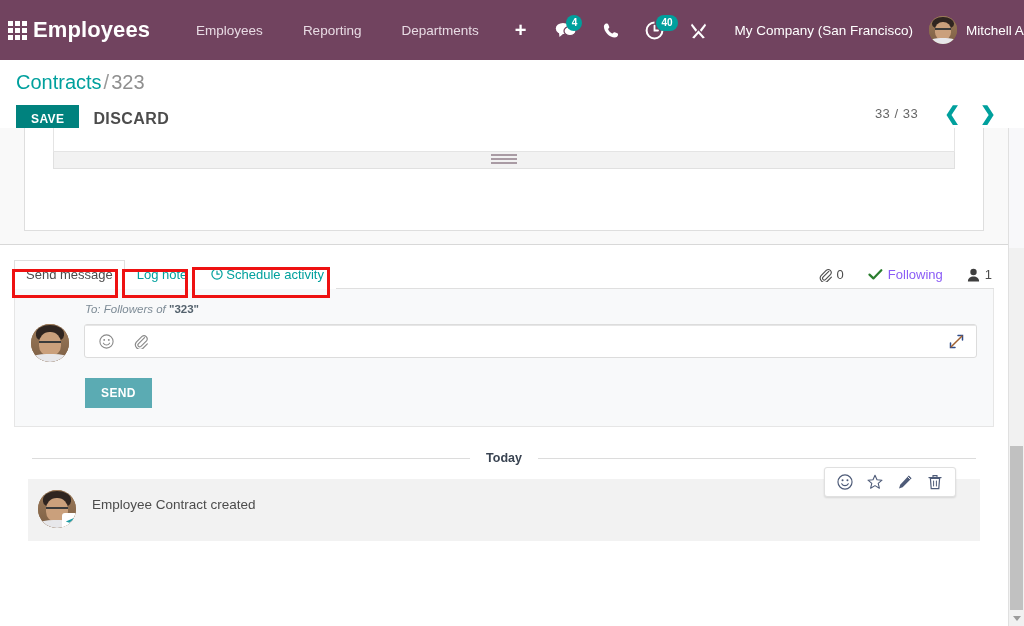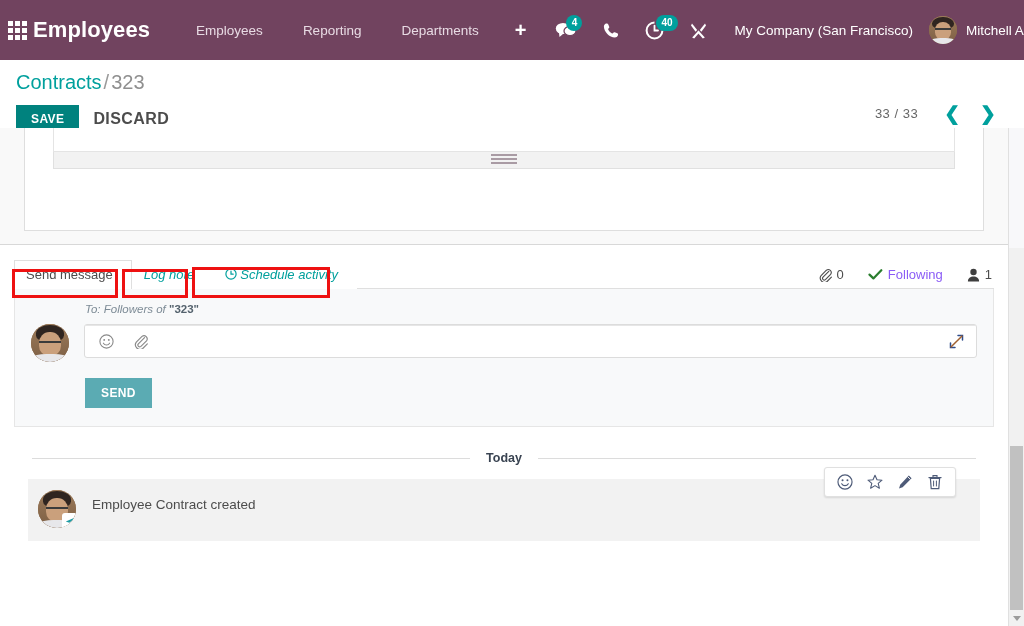--- a/index.html
+++ b/index.html
@@ -215,30 +215,30 @@
     border-bottom: 1px solid #dfdfdf;
     padding-top: 17px;
     position: relative;
     height: 44px;
   }
   .chatter-btn {
     background: #ffffff;
     border: 1px solid #dfdfdf;
     border-bottom: none;
     font-size: 13px;
-    padding: 6px 18px 7px 11px;
+    padding: 6px 11px 7px 11px;
     cursor: pointer;
     font-family: inherit;
     color: #00a09d;
     position: relative;
     bottom: -1px;
     white-space: nowrap;
   }
   .chatter-btn.active { color: #4c4c4c; background: #ffffff; }
-  .chatter-btn.plain { border: 1px solid transparent; border-bottom: none; font-style: italic; }
+  .chatter-btn.plain { border: 1px solid transparent; border-bottom: none; }
   .chatter-btn .clock-ico { margin-right: 3px; vertical-align: -1px; }
   .chatter-right {
     margin-left: auto;
     display: flex;
     align-items: center;
     padding-bottom: 6px;
   }
   .ch-stat {
     display: flex;
     align-items: center;

